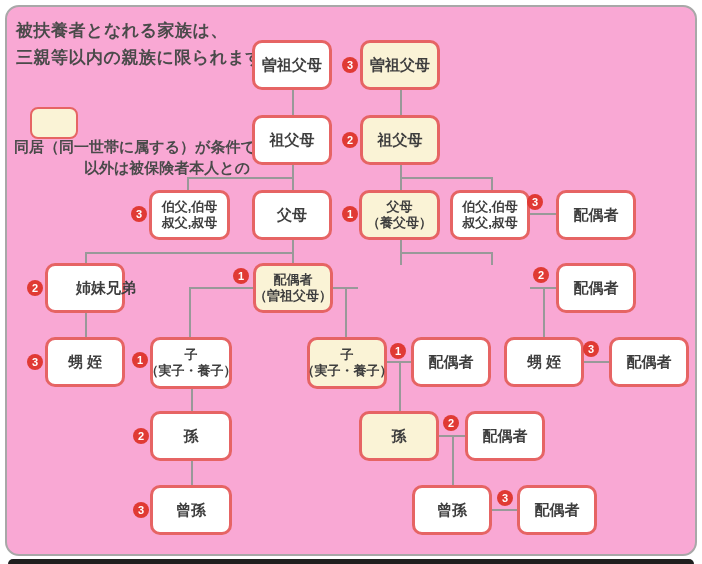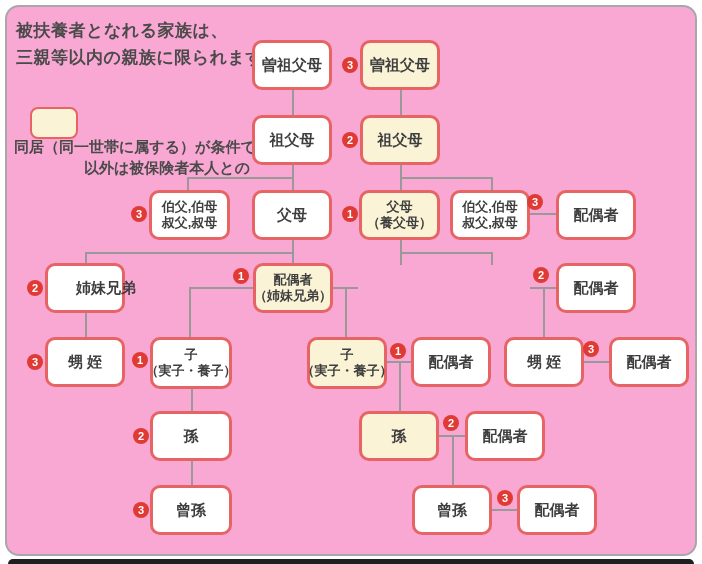--- a/index.html
+++ b/index.html
@@ -103,21 +103,21 @@
           <span class="l2">叔父,叔母</span>
         </div>
         <div class="node" style="left: 549px; top: 183px; width: 80px; height: 50px;">
           <span class="l1">配偶者</span>
         </div>
         <div class="node" style="left: 38px; top: 256px; width: 80px; height: 50px; padding-left: 42px;">
           <span class="l1">姉妹兄弟</span>
         </div>
         <div class="node cream twoline" style="left: 246px; top: 256px; width: 80px; height: 50px;">
           <span class="l1">配偶者</span>
-          <span class="l2">（姉妹兄弟）</span>
+          <span class="l2">（曽祖父母）</span>
         </div>
         <div class="node" style="left: 549px; top: 256px; width: 80px; height: 50px;">
           <span class="l1">配偶者</span>
         </div>
         <div class="node" style="left: 38px; top: 330px; width: 80px; height: 50px;">
           <span class="l1">甥 姪</span>
         </div>
         <div class="node twoline" style="left: 143px; top: 330px; width: 82px; height: 52px;">
           <span class="l1">子</span>
           <span class="l2">（実子・養子）</span>

